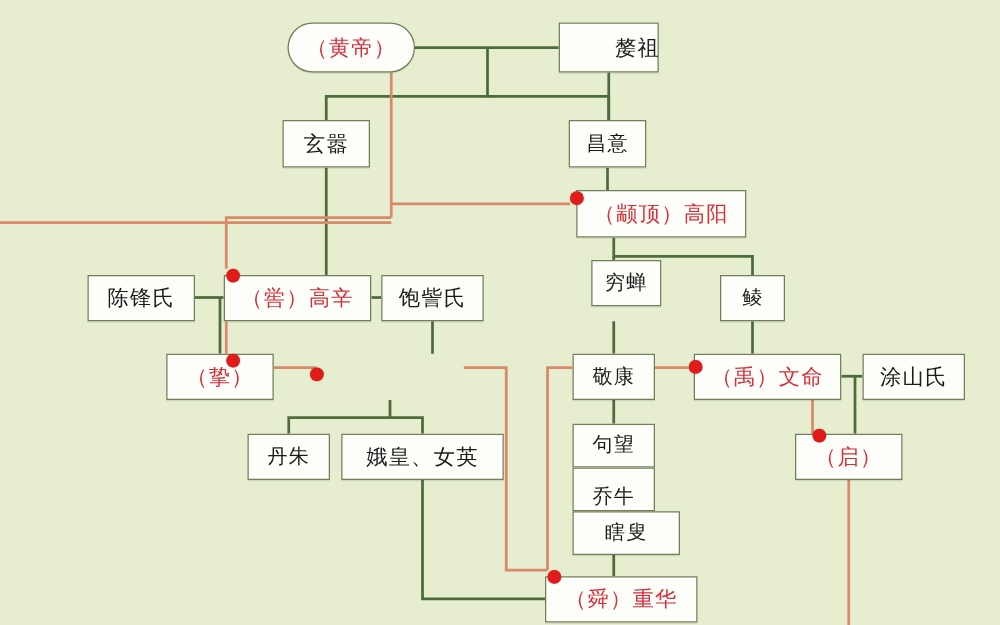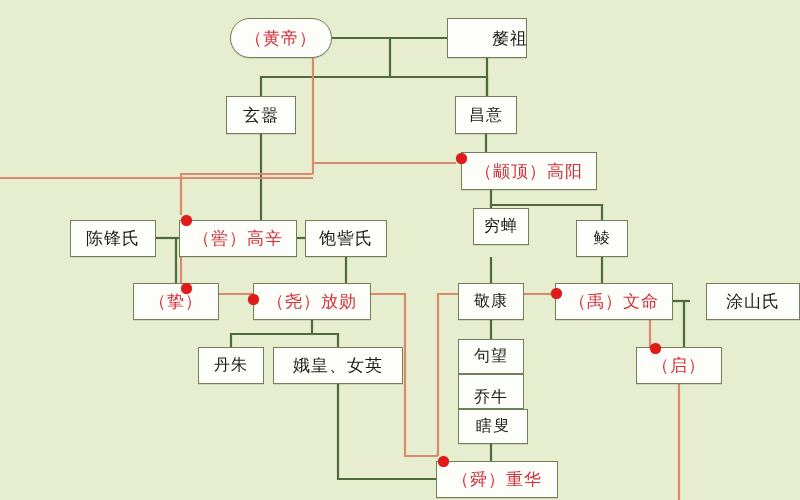--- a/index.html
+++ b/index.html
@@ -128,48 +128,45 @@
     </div>
     <div class="node small" style="left: 458px; top: 208px; width: 56px; height: 37px; margin-left: 15px;">
       <span>穷蝉</span>
     </div>
     <div class="node small" style="left: 576px; top: 220px; width: 52px; height: 37px;">
       <span>鲮</span>
     </div>
     <div class="node" style="left: 133px; top: 283px; width: 86px; height: 37px;">
       <span><span class="paren">（</span><span class="hl">挚</span><span class="paren">）</span></span>
     </div>
-    <div class="node" style="left: 253px; top: 283px; width: 118px; height: 37px;">
-      <span><span class="paren">（</span><span class="hl">尧</span><span class="paren">）放勋</span></span>
-    </div>
     <div class="node small" style="left: 458px; top: 283px; width: 66px; height: 37px;">
       <span>敬康</span>
     </div>
     <div class="node" style="left: 555px; top: 283px; width: 118px; height: 37px;">
       <span><span class="paren">（</span><span class="hl">禹</span><span class="paren">）文命</span></span>
     </div>
-    <div class="node" style="left: 690px; top: 283px; width: 94px; height: 37px; margin-left: 16px;">
+    <div class="node" style="left: 690px; top: 283px; width: 82px; height: 37px;">
       <span>涂山氏</span>
     </div>
     <div class="node small" style="left: 198px; top: 347px; width: 66px; height: 37px;">
       <span>丹朱</span>
     </div>
     <div class="node" style="left: 273px; top: 347px; width: 130px; height: 37px;">
       <span>娥皇、女英</span>
     </div>
     <div class="node" style="left: 636px; top: 347px; width: 86px; height: 37px;">
       <span><span class="paren">（</span><span class="hl">启</span><span class="paren">）</span></span>
     </div>
     <div class="node small" style="left: 458px; top: 339px; width: 66px; height: 35px;">
       <span>句望</span>
     </div>
     <div class="node small" style="left: 458px; top: 374px; width: 66px; height: 35px; align-items: flex-end;">
       <span>乔牛</span>
     </div>
-    <div class="node small" style="left: 458px; top: 409px; width: 70px; height: 35px;">
+    <div class="node small" style="left: 458px; top: 409px; width: 86px; height: 35px;">
       <span>瞎叟</span>
     </div>
     <div class="node" style="left: 436px; top: 461px; width: 122px; height: 37px;">
       <span><span class="paren">（</span><span class="hl">舜</span><span class="paren">）重华</span></span>
     </div>
     <div class="dot" style="left: 456px; top: 153px;"></div>
     <div class="dot" style="left: 181px; top: 215px;"></div>
     <div class="dot" style="left: 181px; top: 283px;"></div>
     <div class="dot" style="left: 248px; top: 294px;"></div>
     <div class="dot" style="left: 551px; top: 288px;"></div>

